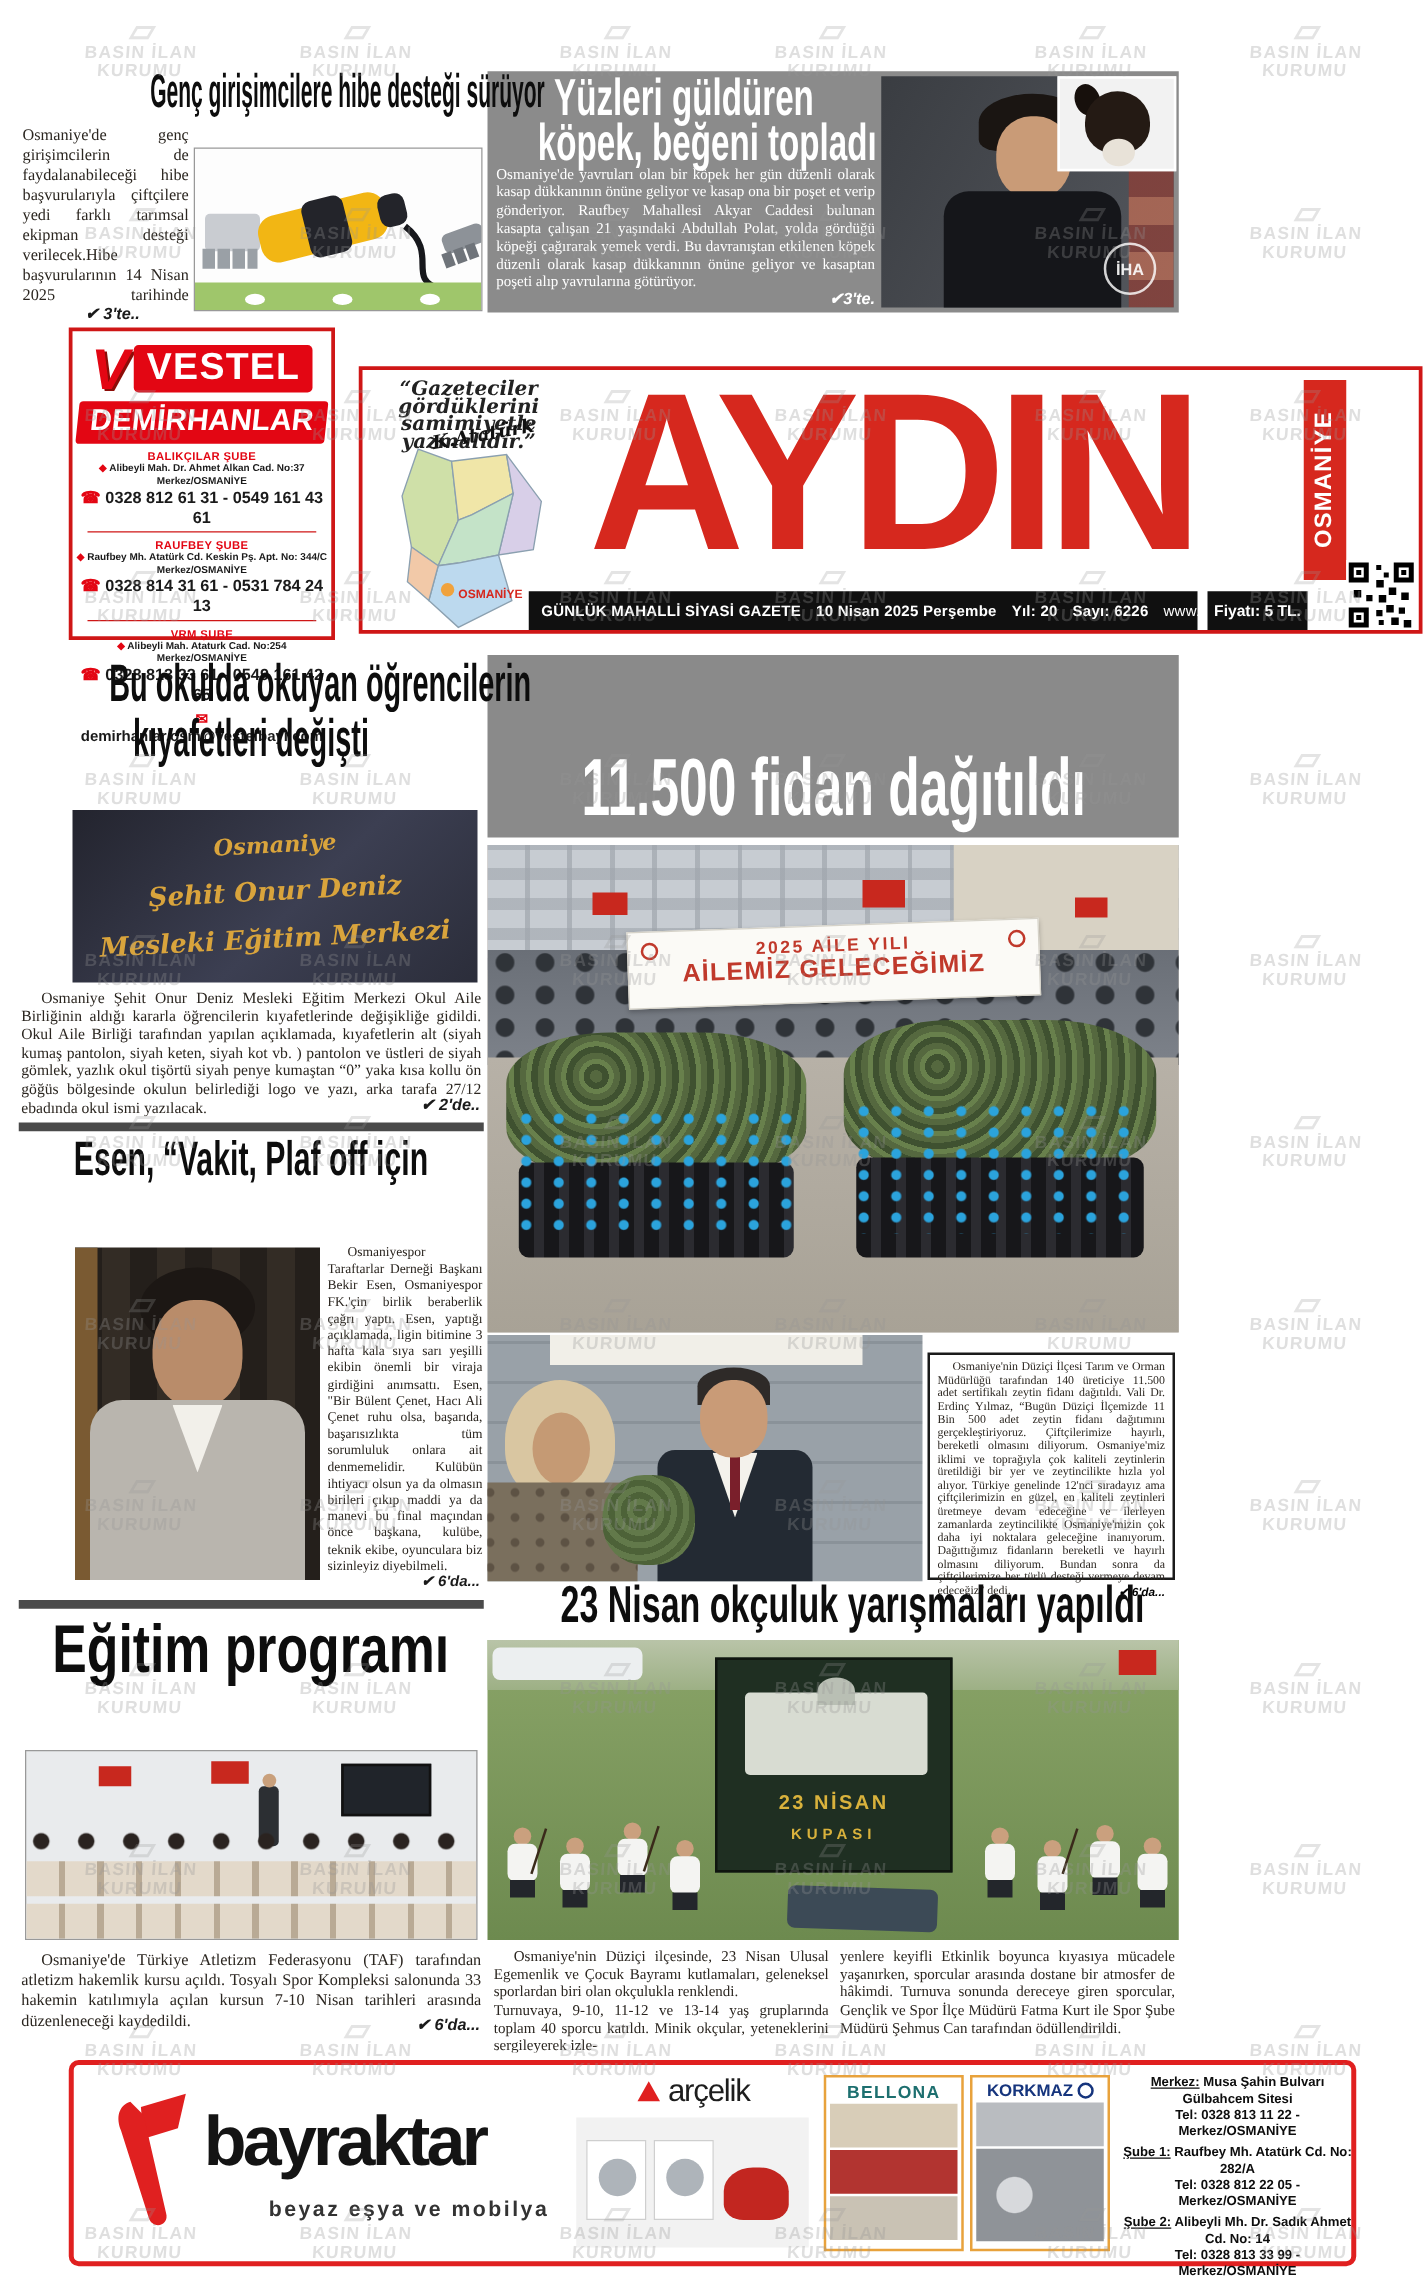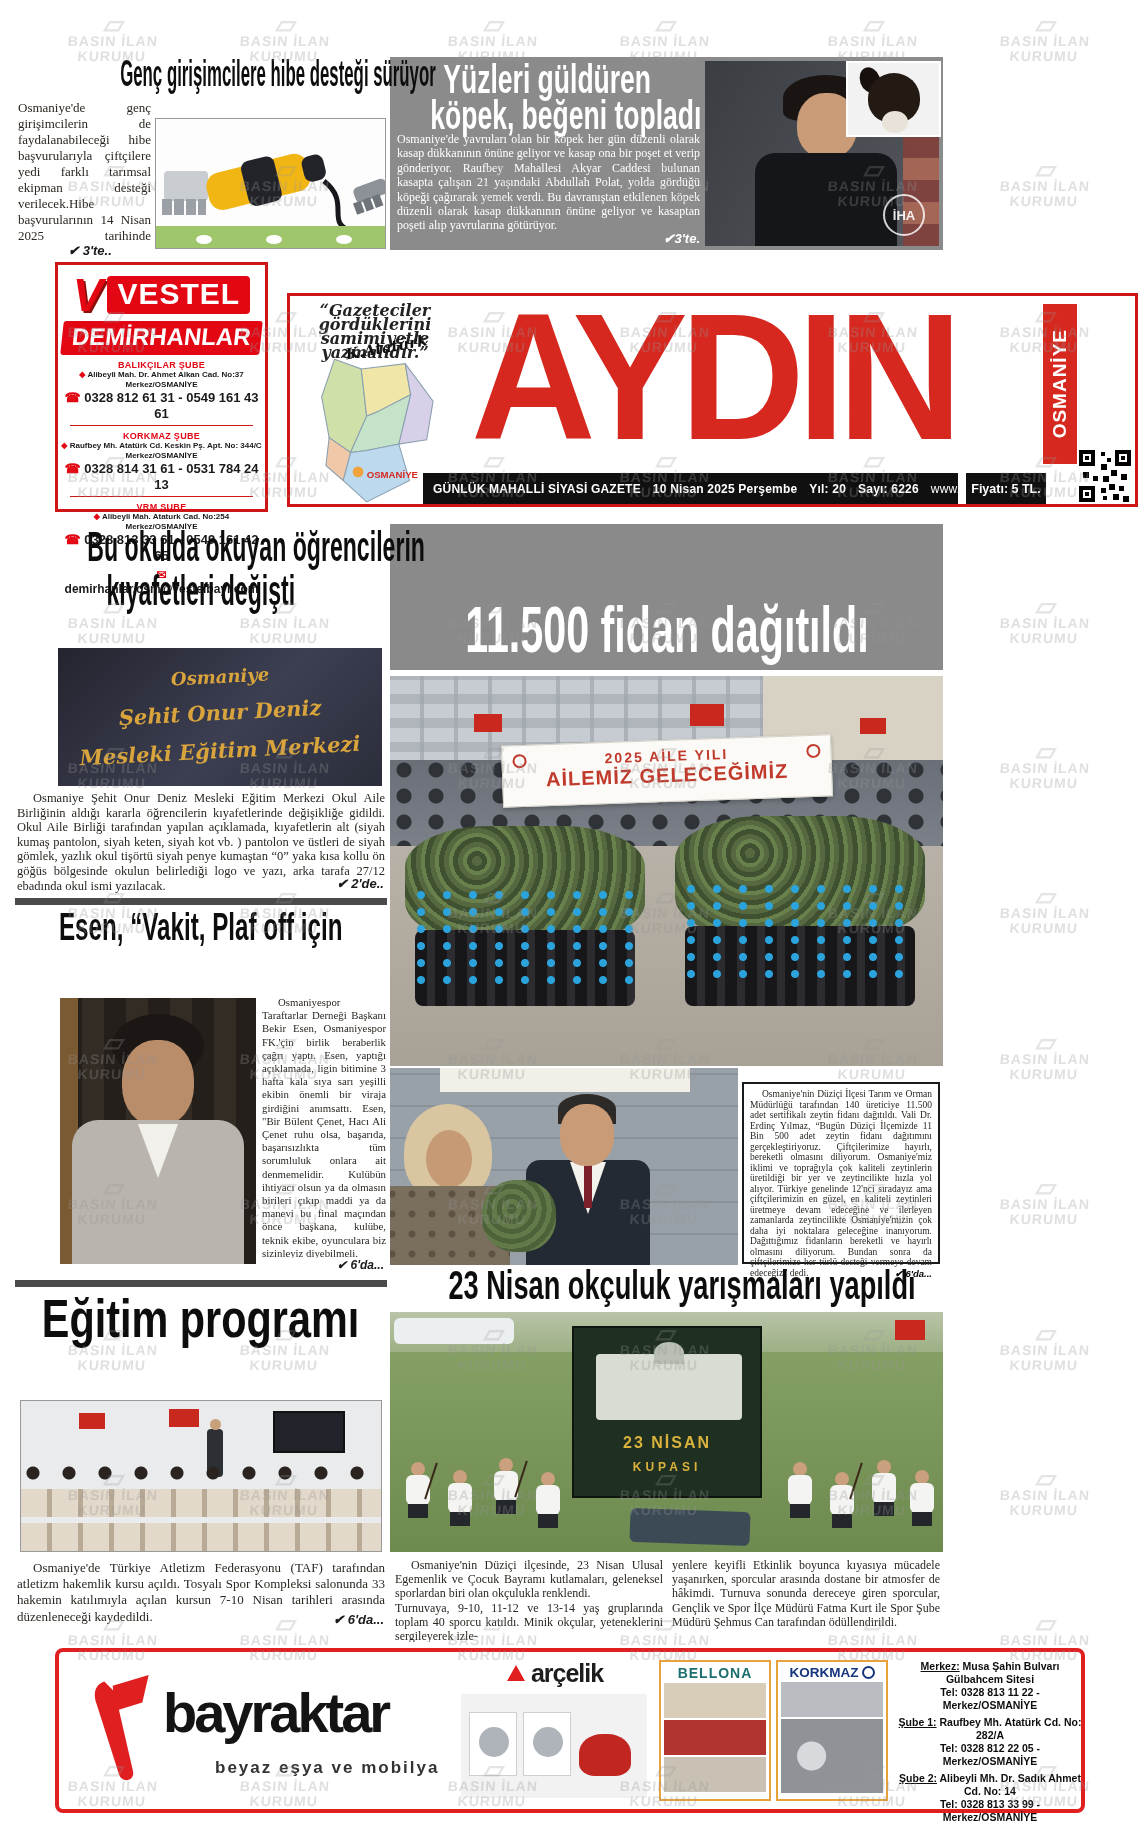--- a/index.html
+++ b/index.html
@@ -250,21 +250,21 @@
   #bottom-ad { position:absolute; left:55px; top:1648px; width:1030px; height:165px;
                border:4px solid #e02020; border-radius:8px; background:#fff; z-index:3; }
   #bay-word { position:absolute; left:104px; top:28px; font-size:56px; font-weight:bold;
               letter-spacing:-3px; color:#141414; }
   #bay-tag { position:absolute; left:156px; top:106px; font-size:17px; font-weight:bold;
              letter-spacing:2px; color:#333; }
   #arcelik-sec { position:absolute; left:398px; top:6px; width:196px; height:145px; }
   #arcelik-logo { display:flex; align-items:center; justify-content:center; gap:6px; height:30px; }
   .arc-tri { width:0; height:0; border-left:9px solid transparent; border-right:9px solid transparent;
              border-bottom:16px solid #e02020; }
-  #arcelik-word { font-size:25px; font-weight:bold; color:#1d1d1d; letter-spacing:-1px; }
+  #arcelik-word { font-size:25px; font-weight:normal; color:#1d1d1d; letter-spacing:-1px; }
   #arcelik-imgs { position:absolute; left:4px; top:36px; width:186px; height:104px; background:#f2f2f2; }
   .washer { position:absolute; top:18px; width:48px; height:64px; background:#fff;
             border:1px solid #cfcfcf; }
   .washer::after { content:""; position:absolute; left:9px; top:14px; width:30px; height:30px;
                    border-radius:50%; background:#aeb4ba; }
   #vacuum { position:absolute; left:118px; top:40px; width:52px; height:42px;
             background:#c22620; border-radius:45% 45% 30% 30%; }
   .mini-sec { position:absolute; top:8px; width:112px; height:141px; border:2px solid #e8a23c;
               background:#fff; text-align:center; }
   .mini-title-bellona { color:#1d6f6f; font-weight:bold; font-size:14px; letter-spacing:1px;
@@ -353,21 +353,21 @@
     <div class="branch-addr">
       <span class="red-ic">◆</span>
       <span>Alibeyli Mah. Dr. Ahmet Alkan Cad. No:37 Merkez/OSMANİYE</span>
     </div>
     <div class="branch-tel">
       <span class="red-ic">☎</span>
       <span>0328 812 61 31 - 0549 161 43 61</span>
     </div>
     <div class="v-sep"></div>
 
-    <div class="branch-name">KORKMAZ ŞUBE</div>
+    <div class="branch-name">RAUFBEY ŞUBE</div>
     <div class="branch-addr">
       <span class="red-ic">◆</span>
       <span>Raufbey Mh. Atatürk Cd. Keskin Pş. Apt. No: 344/C Merkez/OSMANİYE</span>
     </div>
     <div class="branch-tel">
       <span class="red-ic">☎</span>
       <span>0328 814 31 61 - 0531 784 24 13</span>
     </div>
     <div class="v-sep"></div>
 

